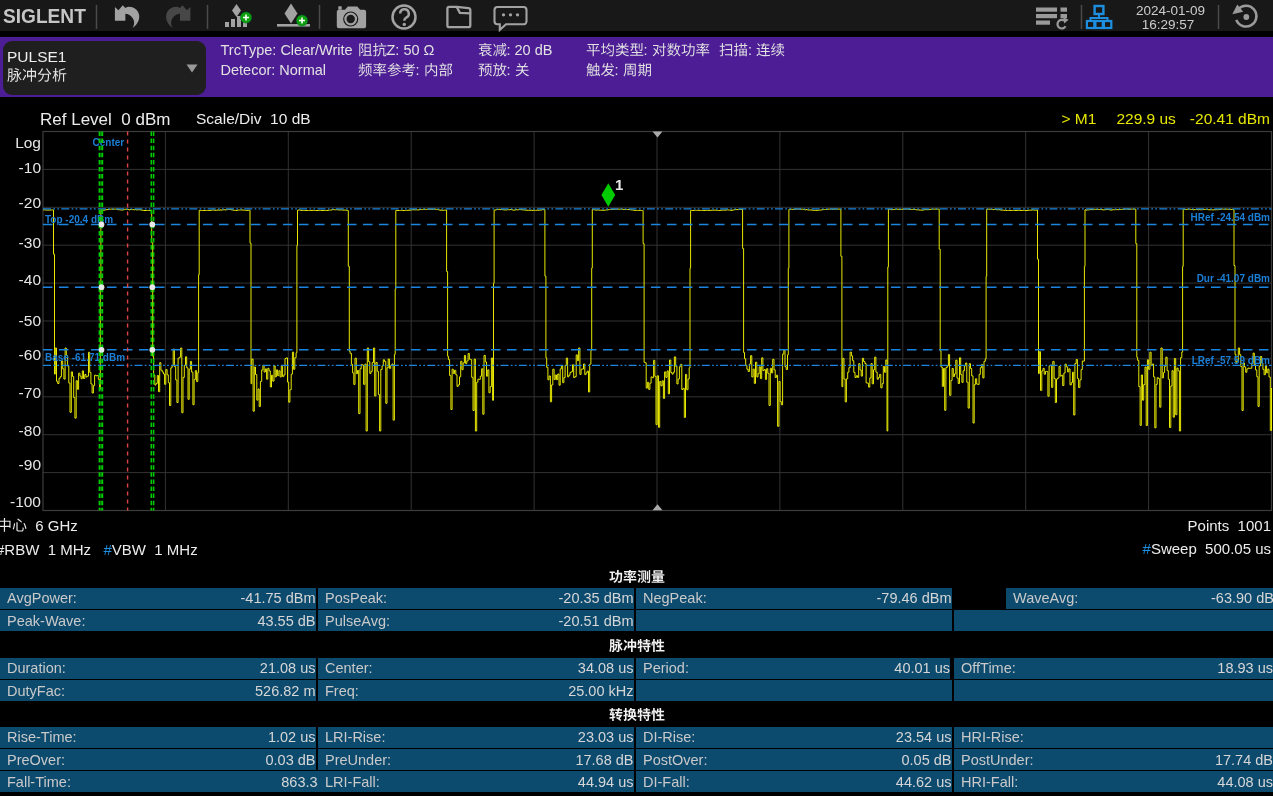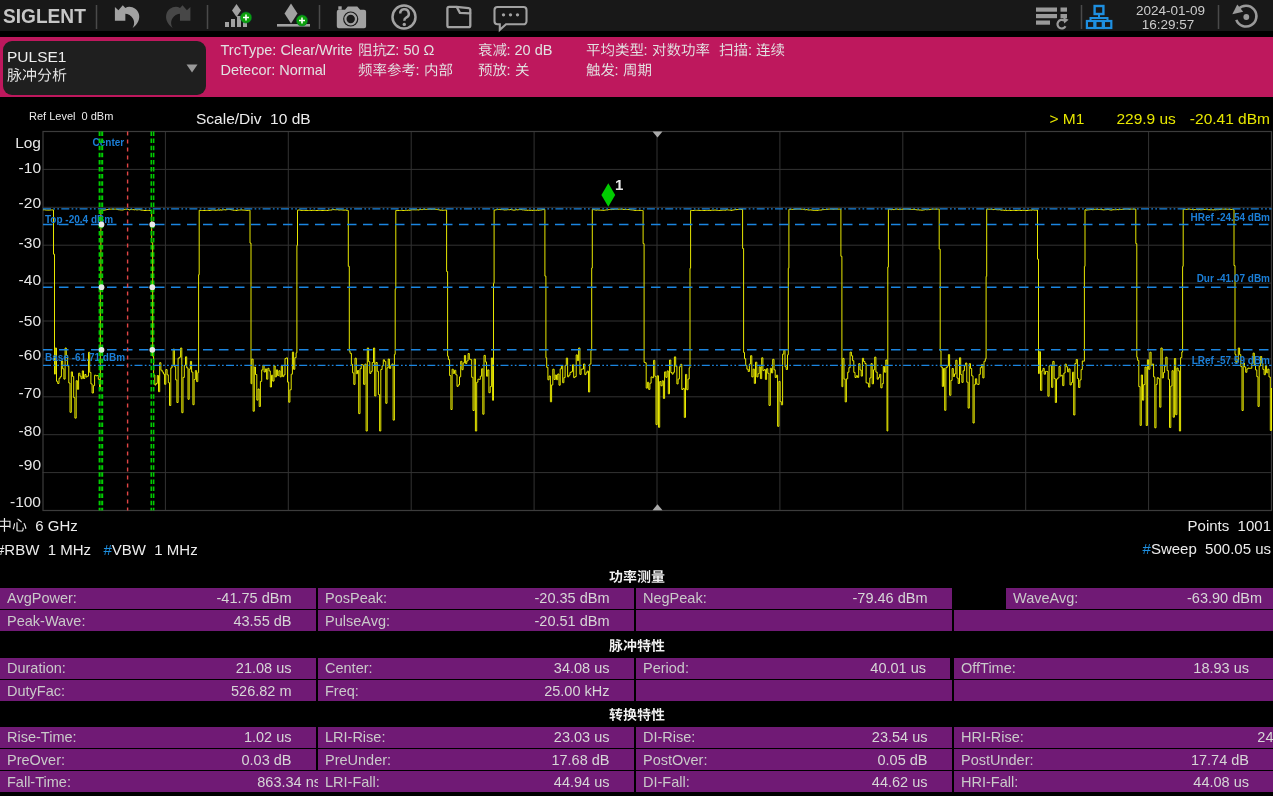--- a/index.html
+++ b/index.html
@@ -1,23 +1,23 @@
 <!DOCTYPE html>
 <html><head><meta charset="utf-8"><style>
 *{margin:0;padding:0;box-sizing:border-box}
 body{width:1273px;height:796px;background:#000;font-family:"Liberation Sans",sans-serif;position:relative;overflow:hidden}
 .abs{position:absolute;white-space:pre}
 .topbar{position:absolute;left:0;top:0;width:1273px;height:34px;background:#181818;border-bottom:3px solid #000}
-.setbar{position:absolute;left:0;top:37px;width:1273px;height:60px;background:#be185d}
+.setbar{position:absolute;left:0;top:37px;width:1273px;height:60px;background:#4c1d95}
 .pbtn{position:absolute;left:2.5px;top:3.5px;width:203px;height:54px;background:#1f1f1f;border-radius:9px}
 .st{position:absolute;font-size:14.5px;color:#e2e2e2;white-space:pre}
 .th{position:absolute;left:0;width:1273px;height:20.8px;text-align:center;line-height:20.8px}
-.tc{position:absolute;height:20.8px;background:#701a75;display:flex;justify-content:space-between;align-items:center;font-size:14.5px}
+.tc{position:absolute;height:20.8px;background:#0c4a6e;display:flex;justify-content:space-between;align-items:center;font-size:14.5px}
 .tl{color:#c9c9c9;padding-left:7px}
-.tv{color:#d6d6d6;padding-right:24px}
+.tv{color:#d6d6d6;padding-right:0}
 </style></head><body>
 <svg width="0" height="0" style="position:absolute">
     <defs>
       <path id="r0" transform="scale(1,-1)" d="M96 661H902V191H825V588H171V186H96ZM136 322H870V248H136ZM458 840H537V-79H458Z"></path>
       <path id="r1" transform="scale(1,-1)" d="M129 627H881V552H129ZM68 374H935V300H68ZM542 350Q577 263 636 193Q695 123 777 74Q859 24 960 -1Q952 -10 942 -22Q931 -35 922 -48Q913 -62 907 -74Q802 -42 719 14Q636 71 575 151Q514 231 474 331ZM711 836 792 809Q771 770 747 729Q723 688 699 650Q674 613 652 584L589 610Q610 640 633 680Q656 719 677 761Q697 802 711 836ZM224 799 287 831Q319 793 349 746Q378 698 392 663L324 626Q316 650 300 680Q284 710 265 741Q245 773 224 799ZM461 600H546V429Q546 380 538 327Q530 273 505 220Q480 166 432 113Q383 60 303 12Q222 -37 102 -79Q98 -70 89 -58Q80 -46 69 -34Q59 -21 48 -13Q163 26 238 69Q313 112 358 159Q403 205 425 252Q447 298 454 344Q461 389 461 430Z"></path>
       <path id="r2" transform="scale(1,-1)" d="M452 434 508 475Q546 442 588 403Q630 365 670 325Q710 286 745 249Q780 213 804 184L742 135Q719 165 686 202Q652 239 613 280Q573 321 532 360Q490 400 452 434ZM463 840H539V644Q539 596 534 543Q528 490 513 435Q497 380 465 325Q434 270 382 219Q330 168 253 122Q248 131 238 141Q229 151 219 162Q208 173 199 179Q274 219 323 266Q372 312 400 361Q429 411 442 460Q455 509 459 556Q463 603 463 645ZM99 669H863V595H173V-82H99ZM829 669H903V19Q903 -18 893 -37Q883 -57 858 -67Q831 -76 785 -77Q738 -79 671 -79Q669 -68 665 -55Q661 -41 656 -27Q651 -13 645 -3Q681 -4 713 -4Q746 -5 770 -5Q795 -5 804 -5Q819 -4 824 2Q829 7 829 20Z"></path>
       <path id="r3" transform="scale(1,-1)" d="M337 653H931V203H855V578H411V199H337ZM590 839H665V-80H590ZM372 337H889V262H372ZM53 730 106 780Q137 758 170 730Q204 702 232 675Q261 647 279 624L222 567Q205 591 177 619Q149 648 116 677Q84 707 53 730ZM37 64Q64 103 96 157Q128 211 161 271Q194 331 222 388L282 343Q256 289 226 231Q197 174 166 118Q135 63 106 17Z"></path>
       <path id="r4" transform="scale(1,-1)" d="M763 801 808 836Q842 814 879 782Q915 751 935 726L889 686Q869 711 834 743Q798 776 763 801ZM445 392H647V113H445V175H592V331H445ZM870 528 935 514Q886 315 796 167Q706 19 569 -75Q564 -69 555 -60Q545 -51 535 -42Q526 -33 518 -27Q655 58 741 199Q826 340 870 528ZM295 677H362V409Q362 353 358 290Q354 226 343 160Q332 93 310 31Q288 -31 253 -84Q247 -78 237 -70Q226 -62 215 -55Q204 -48 196 -44Q240 22 262 101Q283 181 289 261Q295 341 295 409ZM339 677H952V609H339ZM401 530H652V471H401ZM412 392H471V57H412ZM666 835H733Q736 703 744 580Q751 457 764 353Q777 248 795 170Q812 92 833 48Q854 4 879 3Q893 2 903 43Q912 85 918 159Q924 153 934 145Q944 138 955 132Q965 126 971 123Q961 43 947 -2Q932 -47 914 -64Q897 -82 879 -82Q834 -80 801 -34Q767 13 744 97Q720 181 705 295Q689 409 680 546Q671 683 666 835ZM49 767 107 793Q132 758 157 717Q182 675 203 636Q224 597 235 566L172 536Q162 566 142 606Q122 646 98 689Q74 731 49 767ZM37 2Q57 44 83 101Q108 159 133 222Q158 285 178 345L236 313Q217 257 194 196Q172 135 148 78Q124 20 102 -29Z"></path>
       <path id="r5" transform="scale(1,-1)" d="M187 462H760V388H187ZM734 462H812Q812 462 812 455Q812 448 812 439Q812 431 811 426Q805 311 800 230Q794 149 787 96Q780 42 771 12Q761 -19 748 -34Q732 -53 714 -60Q696 -67 670 -69Q645 -71 602 -70Q559 -70 512 -67Q510 -50 504 -29Q498 -8 487 8Q536 4 578 3Q620 2 637 2Q667 2 680 14Q694 28 703 74Q713 120 721 210Q728 301 734 448ZM324 820 404 798Q370 714 323 637Q277 561 222 496Q168 432 108 384Q102 392 90 403Q78 414 66 424Q53 435 44 442Q104 485 157 544Q210 603 252 674Q295 744 324 820ZM673 822Q697 772 730 719Q763 666 801 617Q840 568 881 527Q922 486 961 456Q952 449 940 438Q929 427 918 415Q908 403 900 393Q861 427 820 473Q779 519 739 572Q700 625 665 682Q630 739 604 794ZM386 441H465Q456 359 438 282Q421 204 383 135Q346 66 281 10Q216 -45 111 -83Q107 -73 99 -61Q91 -50 82 -38Q73 -27 65 -19Q163 13 223 62Q283 111 316 173Q349 234 364 302Q378 370 386 441Z"></path>
       <path id="r6" transform="scale(1,-1)" d="M51 722H419V650H51ZM426 611H902V539H426ZM199 694H273V193H199ZM867 611H940Q940 611 940 604Q940 597 940 588Q940 579 940 574Q934 419 928 311Q922 203 914 134Q906 65 896 26Q886 -13 872 -30Q856 -51 838 -59Q820 -67 794 -69Q770 -71 730 -71Q690 -71 647 -68Q646 -52 640 -30Q634 -9 623 6Q670 2 708 1Q747 0 763 0Q779 0 788 3Q797 6 805 16Q817 29 826 65Q835 101 842 169Q849 237 855 341Q861 446 867 595ZM38 182Q87 193 152 210Q217 226 289 246Q361 265 434 285L443 214Q342 185 239 156Q137 127 56 105ZM597 824H672Q671 708 668 598Q664 488 650 388Q635 288 603 201Q570 113 512 42Q453 -29 361 -81Q356 -71 347 -60Q338 -49 327 -39Q317 -28 307 -22Q395 25 450 91Q505 157 535 238Q566 319 578 413Q591 507 593 611Q596 714 597 824Z"></path>
@@ -168,23 +168,23 @@
         <use href="#r20" x="1000"></use>
       </svg></div>
     <div class="st" style="left:719px;top:5px"><svg style="width:29.0px;height:14.5px;vertical-align:-2.3px;" viewBox="0 -840 2000 1000" fill="#e2e2e2">
         <use href="#r15" x="0"></use>
         <use href="#r17" x="1000"></use>
       </svg>: <svg style="width:29.0px;height:14.5px;vertical-align:-2.3px;" viewBox="0 -840 2000 1000" fill="#e2e2e2">
         <use href="#r29" x="0"></use>
         <use href="#r24" x="1000"></use>
       </svg></div>
   </div>
-<div class="abs" style="left:29px;top:110px;font-size:11px;color:#ececec">Ref Level  0 dBm</div>
+<div class="abs" style="left:40px;top:110px;font-size:17px;color:#ececec">Ref Level  0 dBm</div>
 <div class="abs" style="left:196px;top:110px;font-size:15.5px;color:#ececec">Scale/Div  10 dB</div>
-<div class="abs" style="right:3px;top:110px;font-size:15.5px;color:#e7e700">&gt;&nbsp;M1<span style="margin-left:32px">229.9 us</span><span style="margin-left:14px">-20.41 dBm</span></div>
+<div class="abs" style="right:3px;top:110px;font-size:15.5px;color:#e7e700">&gt;&nbsp;M1<span style="margin-left:20px">229.9 us</span><span style="margin-left:14px">-20.41 dBm</span></div>
 <svg style="position:absolute;left:0;top:97px" width="1273" height="466" viewBox="0 97 1273 466">
     <path d="M165.4,131.5V510.5M288.3,131.5V510.5M411.2,131.5V510.5M534.1,131.5V510.5M657.0,131.5V510.5M779.9,131.5V510.5M902.8,131.5V510.5M1025.7,131.5V510.5M1148.6,131.5V510.5M42.5,169.4H1271.5M42.5,207.3H1271.5M42.5,245.2H1271.5M42.5,283.1H1271.5M42.5,321.0H1271.5M42.5,358.9H1271.5M42.5,396.8H1271.5M42.5,434.7H1271.5M42.5,472.6H1271.5" stroke="#333" fill="none" stroke-width="1"></path>
     <rect x="43" y="131.5" width="1228.5" height="379" fill="none" stroke="#3c3c3c" stroke-width="1.2"></rect>
     <path d="M43.0,209.8H44.2V209.8H45.5V210.1H46.7V210.1H47.9V210.1H49.1V210.1H50.4V209.9H51.6V209.9H52.8V210.0H53.5V254.2H54.5V374.1H55.3V348.0H56.5V381.3H57.7V383.5H59.0V378.3H60.2V376.7H61.4V361.0H62.7V368.8H63.9V379.1H65.1V348.0H66.3V355.5H67.6V366.1H68.8V383.0H70.0V412.3H71.3V371.9H72.5V376.4H73.7V397.6H74.9V418.1H76.2V380.7H77.4V389.3H78.6V373.2H79.9V376.1H81.1V378.7H82.3V370.9H83.5V378.5H84.8V374.5H86.0V377.0H87.2V376.2H88.5V352.3H89.7V372.4H90.9V383.9H92.1V393.0H93.4V385.6H94.6V375.2H95.8V375.8H97.1V375.5H98.3V379.3H99.5V389.5H100.3V284.1H100.9V210.1H102.0V210.0H103.2V210.2H104.4V210.0H105.7V209.7H106.9V209.5H108.1V209.5H109.3V209.2H110.6V209.1H111.8V209.1H113.0V209.2H114.3V209.1H115.5V209.1H116.7V209.4H117.9V209.7H119.2V209.8H120.4V210.0H121.6V210.0H122.9V209.8H124.1V209.4H125.3V209.1H126.5V209.4H127.8V209.5H129.0V209.9H130.2V209.5H131.5V209.6H132.7V209.6H133.9V209.8H135.1V209.6H136.4V210.0H137.6V209.7H138.8V209.7H140.1V209.9H141.3V210.2H142.5V210.3H143.7V210.5H145.0V210.5H146.2V210.5H147.4V210.4H148.7V210.5H149.9V210.5H151.1V210.5H151.7V242.8H152.7V356.2H153.6V375.0H154.8V385.0H156.0V383.4H157.3V375.5H158.5V391.7H159.7V362.7H160.9V370.2H162.2V372.0H163.4V374.0H164.6V384.3H165.8V369.6H167.1V374.8H168.3V382.7H169.5V405.5H170.8V367.9H172.0V365.9H173.2V349.1H174.4V366.7H175.7V379.9H176.9V402.5H178.1V358.2H179.4V357.2H180.6V348.0H181.8V412.7H183.0V377.4H184.3V365.4H185.5V356.8H186.7V367.9H188.0V399.3H189.2V369.2H190.4V361.4H191.6V372.1H192.9V404.7H194.1V379.5H195.3V370.6H196.6V381.6H197.8V372.6H198.6V274.7H199.2V210.3H200.2V210.5H201.5V210.5H202.7V210.5H203.9V210.5H205.2V210.5H206.4V210.4H207.6V210.5H208.8V210.5H210.1V210.4H211.3V210.1H212.5V210.1H213.8V210.1H215.0V210.3H216.2V210.3H217.4V209.9H218.7V210.2H219.9V209.9H221.1V210.1H222.4V209.8H223.6V209.7H224.8V209.9H226.0V209.7H227.3V209.4H228.5V209.4H229.7V209.6H231.0V209.8H232.2V210.0H233.4V210.3H234.6V210.3H235.9V210.5H237.1V210.2H238.3V210.0H239.6V210.0H240.8V209.9H242.0V210.0H243.2V210.1H244.5V210.2H245.7V210.4H246.9V210.4H248.2V210.3H249.4V210.2H250.0V243.1H251.0V383.7H251.8V359.1H253.1V411.2H254.3V367.0H255.5V374.5H256.8V400.1H258.0V389.0H259.2V406.5H260.4V381.4H261.7V369.9H262.9V365.4H264.1V372.0H265.4V368.9H266.6V379.2H267.8V368.3H269.0V370.9H270.3V387.0H271.5V375.2H272.7V381.1H274.0V365.9H275.2V376.9H276.4V369.9H277.6V375.6H278.9V370.8H280.1V376.9H281.3V366.2H282.6V376.6H283.8V374.9H285.0V358.5H286.2V357.9H287.5V382.1H288.7V402.2H289.9V389.8H291.2V374.2H292.4V352.1H293.6V369.3H294.8V357.7H296.1V352.8H296.9V245.4H297.5V210.2H298.5V209.9H299.8V210.2H301.0V210.4H302.2V210.5H303.4V210.5H304.7V210.5H305.9V210.4H307.1V210.5H308.4V210.5H309.6V210.5H310.8V210.5H312.0V210.3H313.3V210.5H314.5V210.5H315.7V210.5H317.0V210.5H318.2V210.4H319.4V210.5H320.6V210.5H321.9V210.5H323.1V210.5H324.3V210.5H325.6V210.4H326.8V210.5H328.0V210.2H329.2V210.1H330.5V210.1H331.7V209.7H332.9V209.6H334.2V209.7H335.4V209.8H336.6V209.6H337.8V209.9H339.1V210.0H340.3V209.9H341.5V210.0H342.8V210.1H344.0V210.1H345.2V210.0H346.4V210.4H347.7V210.5H348.3V266.3H349.3V351.2H350.1V353.3H351.4V364.4H352.6V372.9H353.8V384.4H355.0V358.2H356.3V373.7H357.5V370.5H358.7V413.6H360.0V368.7H361.2V364.5H362.4V365.1H363.6V384.3H364.9V364.1H366.1V431.0H367.3V348.0H368.6V361.7H369.8V373.4H371.0V371.4H372.2V362.5H373.5V348.0H374.7V396.0H375.9V362.5H377.2V371.3H378.4V394.6H379.6V431.0H380.8V369.5H382.1V365.8H383.3V359.8H384.5V361.4H385.8V403.3H387.0V367.8H388.2V359.0H389.4V368.4H390.7V365.5H391.9V364.0H393.1V420.1H394.4V354.4H395.2V289.2H395.8V210.5H396.8V210.4H398.0V210.5H399.3V210.5H400.5V210.4H401.7V210.4H403.0V210.5H404.2V210.5H405.4V210.4H406.6V210.4H407.9V210.1H409.1V210.3H410.3V210.0H411.5V209.8H412.8V209.8H414.0V209.8H415.2V209.9H416.5V209.8H417.7V210.0H418.9V209.7H420.1V209.5H421.4V209.6H422.6V209.3H423.8V209.2H425.1V209.3H426.3V209.4H427.5V209.3H428.7V209.1H430.0V209.1H431.2V209.3H432.4V209.2H433.7V209.1H434.9V209.2H436.1V209.3H437.3V209.6H438.6V209.9H439.8V210.2H441.0V210.1H442.3V210.4H443.5V210.2H444.7V210.1H445.9V210.0H446.6V271.5H447.6V356.2H448.4V359.6H449.6V375.6H450.9V409.5H452.1V369.2H453.3V373.5H454.5V370.3H455.8V374.8H457.0V386.4H458.2V384.9H459.5V376.8H460.7V361.3H461.9V369.7H463.1V362.9H464.4V355.5H465.6V363.5H466.8V360.9H468.1V353.5H469.3V359.2H470.5V359.7H471.7V377.3H473.0V410.5H474.2V359.1H475.4V431.0H476.7V382.2H477.9V379.2H479.1V379.4H480.3V376.2H481.6V368.8H482.8V414.2H484.0V355.4H485.3V361.9H486.5V376.2H487.7V369.9H488.9V392.7H490.2V386.6H491.4V358.0H492.6V400.3H493.5V283.3H494.1V210.1H495.1V209.9H496.3V209.6H497.5V209.5H498.8V209.3H500.0V209.6H501.2V209.6H502.5V209.7H503.7V210.0H504.9V209.9H506.1V209.9H507.4V209.6H508.6V209.8H509.8V209.5H511.1V209.7H512.3V210.0H513.5V210.2H514.7V209.9H516.0V209.7H517.2V209.9H518.4V209.6H519.7V209.6H520.9V209.6H522.1V209.9H523.3V209.9H524.6V210.2H525.8V210.1H527.0V210.3H528.3V210.2H529.5V210.5H530.7V210.2H531.9V210.4H533.2V210.2H534.4V210.3H535.6V210.3H536.9V210.0H538.1V210.3H539.3V210.1H540.5V210.0H541.8V209.7H543.0V209.6H544.2V209.5H544.9V276.1H545.9V357.8H546.7V367.4H547.9V379.8H549.1V376.0H550.4V401.8H551.6V384.9H552.8V369.2H554.1V379.5H555.3V375.0H556.5V379.7H557.7V374.0H559.0V385.2H560.2V368.9H561.4V366.1H562.7V382.7H563.9V377.6H565.1V365.4H566.3V358.1H567.6V376.8H568.8V375.2H570.0V372.4H571.3V371.7H572.5V364.8H573.7V377.6H574.9V376.6H576.2V354.9H577.4V360.6H578.6V348.0H579.9V374.4H581.1V369.2H582.3V369.0H583.5V364.0H584.8V374.6H586.0V372.8H587.2V371.1H588.5V392.0H589.7V364.1H590.9V350.5H591.7V268.0H592.3V209.3H593.4V209.7H594.6V210.0H595.8V210.1H597.1V209.9H598.3V210.1H599.5V210.2H600.7V210.2H602.0V210.2H603.2V210.4H604.4V210.1H605.7V209.9H606.9V209.9H608.1V209.6H609.3V209.5H610.6V209.6H611.8V209.3H613.0V209.4H614.3V209.2H615.5V209.2H616.7V209.1H617.9V209.2H619.2V209.1H620.4V209.2H621.6V209.1H622.9V209.4H624.1V209.5H625.3V209.5H626.5V209.4H627.8V209.5H629.0V209.6H630.2V209.8H631.5V210.0H632.7V210.0H633.9V210.3H635.1V210.5H636.4V210.5H637.6V210.4H638.8V210.4H640.1V210.4H641.3V210.5H642.5V210.5H643.1V243.6H644.1V362.3H645.0V362.8H646.2V388.1H647.4V382.3H648.7V389.4H649.9V383.2H651.1V376.9H652.3V377.7H653.6V360.3H654.8V376.3H656.0V424.6H657.2V375.8H658.5V427.3H659.7V381.5H660.9V385.8H662.2V380.8H663.4V398.4H664.6V371.9H665.8V377.3H667.1V370.9H668.3V393.8H669.5V360.0H670.8V372.5H672.0V374.1H673.2V372.3H674.4V356.9H675.7V366.3H676.9V383.9H678.1V379.0H679.4V366.7H680.6V364.3H681.8V389.5H683.0V388.4H684.3V417.4H685.5V374.4H686.7V389.7H688.0V379.0H689.2V367.9H690.0V268.2H690.6V210.4H691.6V210.5H692.9V210.5H694.1V210.3H695.3V210.3H696.6V210.4H697.8V210.3H699.0V210.4H700.2V210.5H701.5V210.5H702.7V210.5H703.9V210.5H705.2V210.5H706.4V210.5H707.6V210.5H708.8V210.3H710.1V210.5H711.3V210.2H712.5V210.3H713.8V210.1H715.0V210.1H716.2V210.3H717.4V210.5H718.7V210.5H719.9V210.3H721.1V210.3H722.4V210.1H723.6V210.2H724.8V210.2H726.0V209.8H727.3V209.9H728.5V210.1H729.7V210.1H731.0V210.4H732.2V210.1H733.4V209.9H734.6V209.6H735.9V209.6H737.1V209.5H738.3V209.5H739.6V209.3H740.8V209.5H742.0V209.2H742.6V248.5H743.6V352.5H744.5V358.7H745.7V365.4H746.9V369.2H748.2V371.5H749.4V364.0H750.6V355.7H751.8V376.9H753.1V369.1H754.3V383.4H755.5V362.2H756.8V376.9H758.0V373.7H759.2V366.8H760.4V378.6H761.7V357.8H762.9V370.6H764.1V369.6H765.4V379.4H766.6V368.7H767.8V373.3H769.0V405.4H770.3V368.3H771.5V372.9H772.7V359.3H774.0V369.8H775.2V377.5H776.4V375.2H777.6V426.3H778.9V381.4H780.1V401.6H781.3V404.8H782.6V354.1H783.8V350.2H785.0V366.7H786.2V369.5H787.5V354.8H788.3V268.2H788.9V209.4H789.9V209.3H791.2V209.2H792.4V209.5H793.6V209.3H794.8V209.1H796.1V209.1H797.3V209.1H798.5V209.1H799.8V209.1H801.0V209.2H802.2V209.2H803.4V209.5H804.7V209.8H805.9V209.6H807.1V209.8H808.4V210.1H809.6V209.9H810.8V210.0H812.0V210.1H813.3V210.4H814.5V210.5H815.7V210.3H817.0V210.4H818.2V210.1H819.4V210.1H820.6V210.0H821.9V209.7H823.1V209.6H824.3V209.5H825.6V209.5H826.8V209.3H828.0V209.1H829.2V209.1H830.5V209.1H831.7V209.1H832.9V209.2H834.2V209.1H835.4V209.1H836.6V209.1H837.8V209.1H839.1V209.1H840.3V209.2H840.9V256.3H841.9V386.7H842.8V358.4H844.0V379.1H845.2V401.9H846.4V378.8H847.7V372.2H848.9V367.7H850.1V352.1H851.4V355.8H852.6V360.7H853.8V372.4H855.0V377.5H856.3V375.7H857.5V377.4H858.7V363.7H860.0V370.0H861.2V376.1H862.4V358.3H863.6V361.5H864.9V363.5H866.1V382.8H867.3V383.2H868.6V387.1H869.8V377.9H871.0V363.6H872.2V383.8H873.5V369.8H874.7V357.1H875.9V372.1H877.2V379.2H878.4V377.4H879.6V374.4H880.8V387.8H882.1V383.7H883.3V366.5H884.5V372.2H885.8V360.0H887.0V431.0H887.8V267.0H888.4V209.1H889.4V209.4H890.7V209.7H891.9V209.4H893.1V209.6H894.4V209.3H895.6V209.1H896.8V209.1H898.0V209.3H899.3V209.6H900.5V209.3H901.7V209.2H902.9V209.1H904.2V209.1H905.4V209.1H906.6V209.1H907.9V209.1H909.1V209.3H910.3V209.5H911.5V209.4H912.8V209.3H914.0V209.4H915.2V209.6H916.5V209.9H917.7V209.8H918.9V210.0H920.1V210.0H921.4V210.2H922.6V210.0H923.8V209.8H925.1V209.5H926.3V209.8H927.5V209.6H928.7V209.6H930.0V209.3H931.2V209.2H932.4V209.1H933.7V209.1H934.9V209.1H936.1V209.2H937.3V209.1H938.6V209.1H939.2V249.1H940.2V350.9H941.0V367.0H942.3V386.4H943.5V368.4H944.7V410.3H945.9V367.6H947.2V366.0H948.4V354.6H949.6V395.3H950.9V380.4H952.1V368.5H953.3V376.5H954.5V373.9H955.8V360.2H957.0V378.1H958.2V383.5H959.5V357.8H960.7V374.6H961.9V382.4H963.1V370.8H964.4V365.8H965.6V363.0H966.8V382.2H968.1V408.1H969.3V363.6H970.5V368.5H971.7V375.9H973.0V423.0H974.2V384.7H975.4V378.8H976.7V384.1H977.9V384.4H979.1V374.4H980.3V367.7H981.6V364.6H982.8V377.9H984.0V361.3H985.3V358.8H986.1V276.4H986.7V209.1H987.7V209.2H988.9V209.2H990.2V209.2H991.4V209.3H992.6V209.6H993.9V209.3H995.1V209.3H996.3V209.7H997.5V209.8H998.8V209.7H1000.0V209.9H1001.2V210.2H1002.5V210.1H1003.7V210.4H1004.9V210.1H1006.1V210.5H1007.4V210.5H1008.6V210.3H1009.8V210.5H1011.1V210.5H1012.3V210.5H1013.5V210.5H1014.7V210.5H1016.0V210.5H1017.2V210.5H1018.4V210.2H1019.7V210.5H1020.9V210.5H1022.1V210.3H1023.3V210.5H1024.6V210.5H1025.8V210.5H1027.0V210.5H1028.3V210.3H1029.5V210.1H1030.7V210.2H1031.9V209.9H1033.2V210.0H1034.4V210.2H1035.6V210.2H1036.9V210.0H1037.5V259.2H1038.5V373.6H1039.3V351.7H1040.5V390.4H1041.8V370.9H1043.0V368.4H1044.2V374.2H1045.5V371.4H1046.7V371.6H1047.9V396.2H1049.1V365.8H1050.4V365.2H1051.6V387.4H1052.8V361.4H1054.1V378.6H1055.3V402.5H1056.5V379.1H1057.7V377.9H1059.0V366.4H1060.2V376.1H1061.4V375.2H1062.7V385.6H1063.9V373.0H1065.1V364.1H1066.3V366.8H1067.6V371.9H1068.8V368.9H1070.0V384.9H1071.3V382.6H1072.5V372.2H1073.7V415.0H1074.9V363.5H1076.2V359.5H1077.4V378.5H1078.6V387.5H1079.9V379.9H1081.1V369.6H1082.3V361.0H1083.5V361.2H1084.4V266.4H1085.0V209.8H1086.0V210.1H1087.2V209.9H1088.5V209.8H1089.7V209.6H1090.9V209.5H1092.1V209.7H1093.4V209.4H1094.6V209.2H1095.8V209.3H1097.1V209.3H1098.3V209.5H1099.5V209.3H1100.7V209.6H1102.0V209.7H1103.2V209.9H1104.4V209.7H1105.7V209.6H1106.9V209.3H1108.1V209.5H1109.3V209.9H1110.6V210.1H1111.8V209.8H1113.0V209.7H1114.3V209.7H1115.5V209.7H1116.7V209.5H1117.9V209.7H1119.2V209.5H1120.4V209.5H1121.6V209.3H1122.9V209.3H1124.1V209.1H1125.3V209.1H1126.5V209.1H1127.8V209.1H1129.0V209.3H1130.2V209.1H1131.5V209.1H1132.7V209.1H1133.9V209.1H1135.1V209.1H1135.8V243.6H1136.8V357.3H1137.6V360.4H1138.8V386.6H1140.1V425.4H1141.3V375.0H1142.5V400.2H1143.7V384.6H1145.0V367.0H1146.2V425.5H1147.4V359.8H1148.6V369.3H1149.9V352.2H1151.1V365.6H1152.3V364.0H1153.6V376.9H1154.8V427.8H1156.0V384.4H1157.2V377.7H1158.5V378.7H1159.7V407.2H1160.9V348.0H1162.2V377.9H1163.4V372.6H1164.6V366.2H1165.8V357.2H1167.1V370.6H1168.3V379.3H1169.5V427.5H1170.8V386.0H1172.0V370.7H1173.2V417.2H1174.4V358.5H1175.7V414.7H1176.9V368.1H1178.1V370.8H1179.4V431.0H1180.6V357.6H1181.8V352.0H1182.6V266.4H1183.2V209.3H1184.3V209.5H1185.5V209.5H1186.7V209.2H1188.0V209.1H1189.2V209.1H1190.4V209.4H1191.6V209.5H1192.9V209.8H1194.1V209.6H1195.3V209.5H1196.6V209.5H1197.8V209.8H1199.0V209.5H1200.2V209.8H1201.5V209.7H1202.7V209.4H1203.9V209.4H1205.2V209.3H1206.4V209.4H1207.6V209.7H1208.8V209.7H1210.1V209.8H1211.3V209.7H1212.5V209.9H1213.8V209.7H1215.0V209.8H1216.2V209.6H1217.4V209.7H1218.7V209.5H1219.9V209.3H1221.1V209.1H1222.4V209.1H1223.6V209.2H1224.8V209.2H1226.0V209.1H1227.3V209.2H1228.5V209.4H1229.7V209.3H1231.0V209.4H1232.2V209.3H1233.4V209.7H1234.0V265.6H1235.0V354.4H1235.9V362.2H1237.1V360.9H1238.3V348.0H1239.6V354.6H1240.8V366.6H1242.0V410.5H1243.2V363.1H1244.5V367.0H1245.7V372.3H1246.9V368.9H1248.2V368.0H1249.4V368.4H1250.6V368.2H1251.8V363.4H1253.1V353.1H1254.3V364.5H1255.5V369.9H1256.8V376.7H1258.0V406.4H1259.2V366.0H1260.4V356.5H1261.7V363.2H1262.9V369.4H1264.1V374.7H1265.4V365.3H1266.6V372.8H1267.8V369.1H1269.0V377.0H1270.3V430.5H1271.5V388.0" fill="none" stroke="#e7e700" stroke-width="1"></path>
     <path d="M43,208.9H1271.5" stroke="#1b85e0" stroke-width="1.4" stroke-dasharray="8,2.3,1.7,2.3,1.7,2.3" fill="none"></path>
     <path d="M43,224.5H1271.5" stroke="#1b85e0" stroke-width="1.4" stroke-dasharray="9.5,6.5" fill="none"></path>
     <path d="M43,287.2H1271.5" stroke="#1b85e0" stroke-width="1.4" stroke-dasharray="9.5,6.5" fill="none"></path>
     <path d="M43,349.8H1271.5" stroke="#1b85e0" stroke-width="1.4" stroke-dasharray="9.5,6.5" fill="none"></path>
     <path d="M43,365.4H1271.5" stroke="#1b85e0" stroke-width="1.4" stroke-dasharray="8,2.3,1.7,2.3,1.7,2.3" fill="none"></path>
     <text x="92.5" y="145.5" fill="#1b7fd8" font-size="10" font-weight="bold" text-anchor="start">Center</text>

